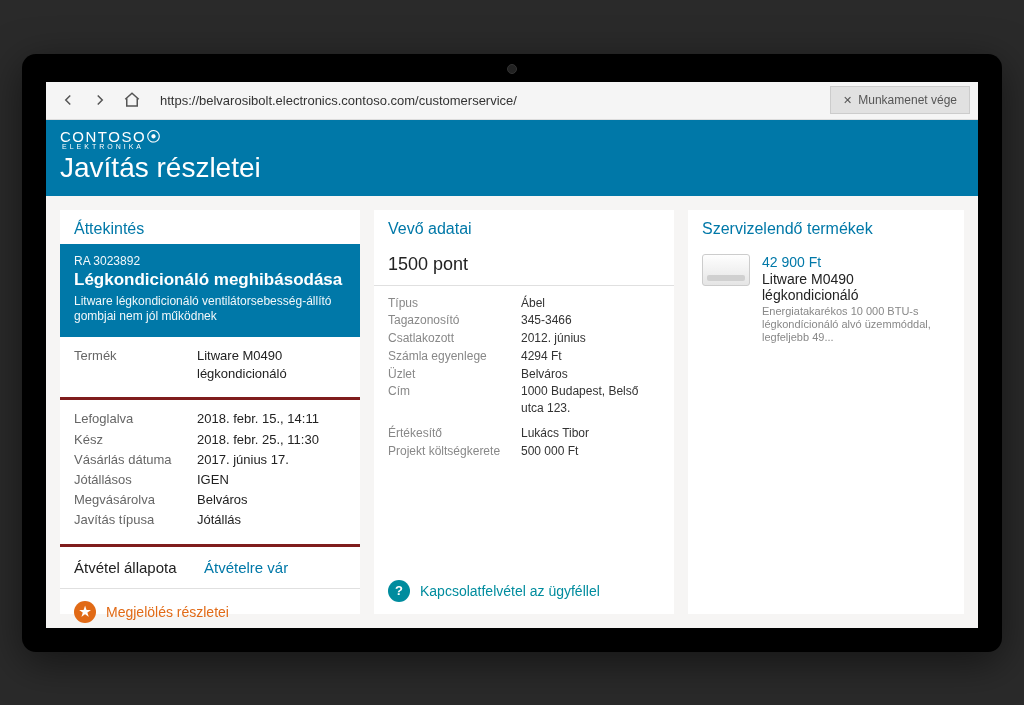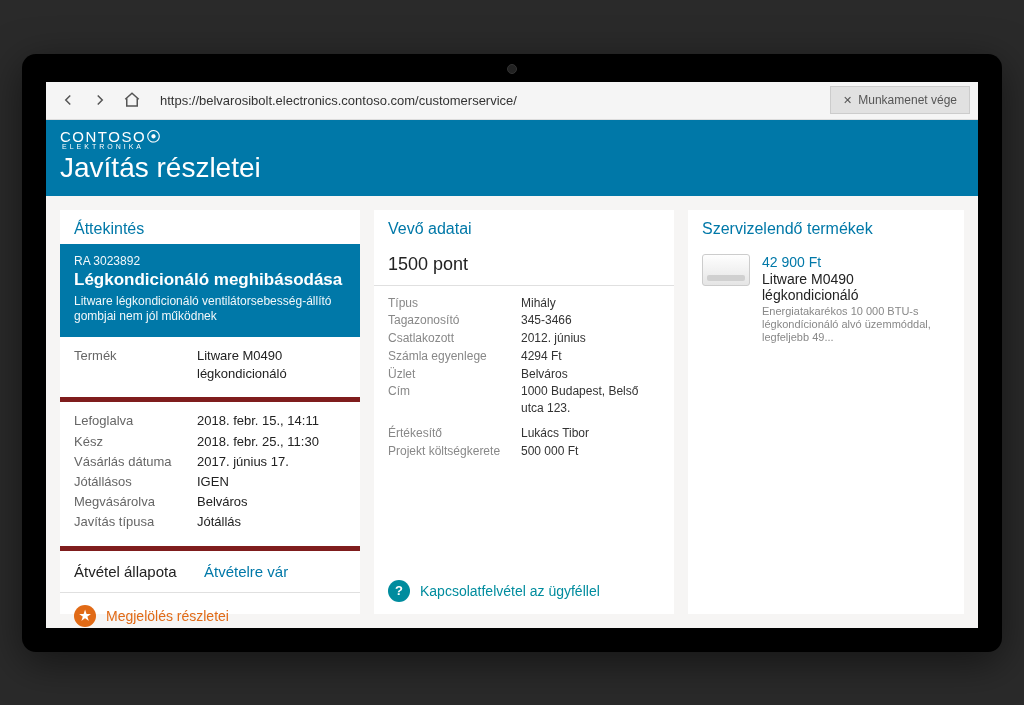--- a/index.html
+++ b/index.html
@@ -127,21 +127,21 @@
     padding: 10px 14px 12px 14px;
   }
   .ov-hero .ra { font-size: 12px; opacity: .95; }
   .ov-hero h3 { font-size: 17px; font-weight: 600; margin-top: 2px; line-height: 1.2; }
   .ov-hero p { font-size: 12px; margin-top: 4px; line-height: 1.3; opacity: .95; }
 
   .kv {
     padding: 8px 14px 12px 14px;
     font-size: 13px;
     color: #444;
-    border-bottom: 5px solid #7f1d1d;
+    border-bottom: 3px solid #7f1d1d;
   }
   .kv.noborder { border-bottom: none; }
   .kv-row {
     display: flex;
     gap: 8px;
     margin: 2px 0;
     line-height: 1.4;
   }
   .kv-row .k { width: 115px; color: #666; flex-shrink: 0; }
   .kv-row .v { flex: 1; color: #222; }
@@ -303,21 +303,21 @@
       <div class="panel">
         <div class="panel-title">Vevő adatai</div>
 
         <div class="cust-head">
           <div class="points">1500 pont</div>
         </div>
 
         <div class="kv tight noborder" id="cust-rows">
             <div class="kv-row">
               <span class="k">Típus</span>
-              <span class="v">Mihály</span>
+              <span class="v">Ábel</span>
             </div>
             <div class="kv-row">
               <span class="k">Tagazonosító</span>
               <span class="v">345-3466</span>
             </div>
             <div class="kv-row">
               <span class="k">Csatlakozott</span>
               <span class="v">2012. június</span>
             </div>
             <div class="kv-row">

